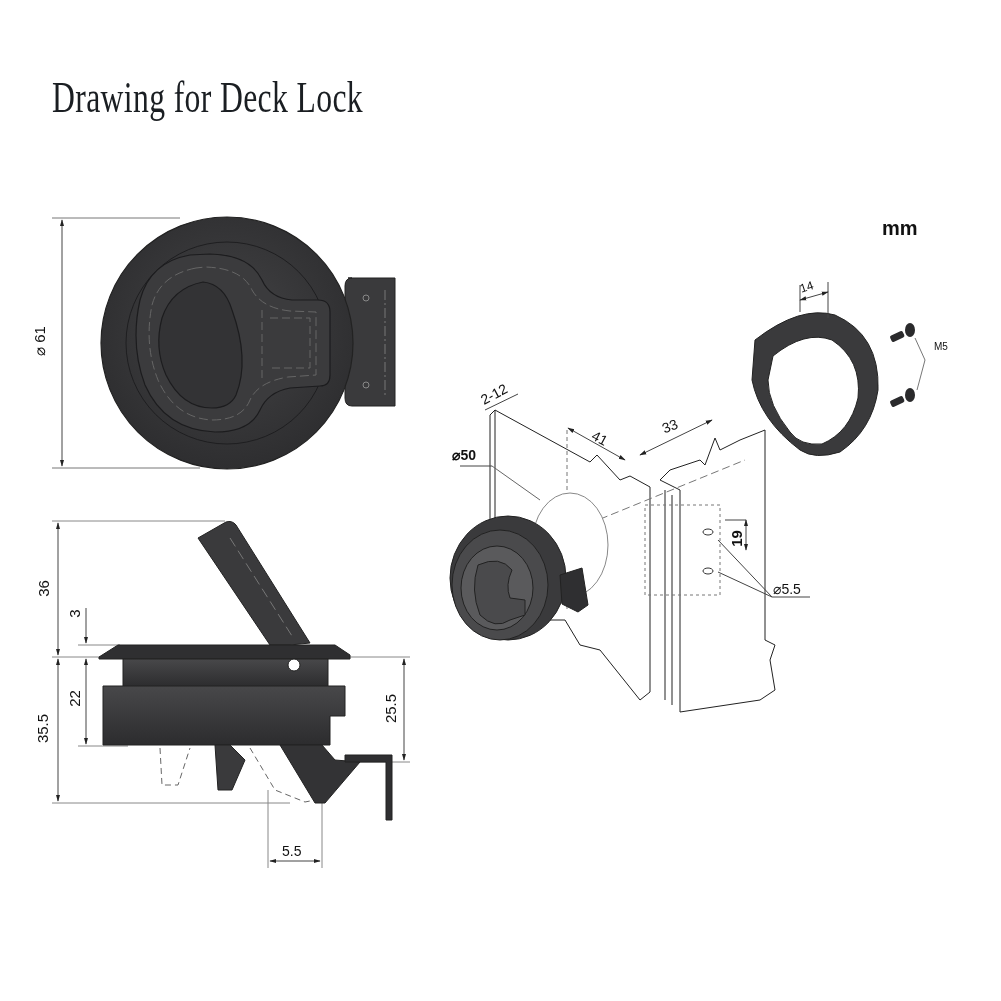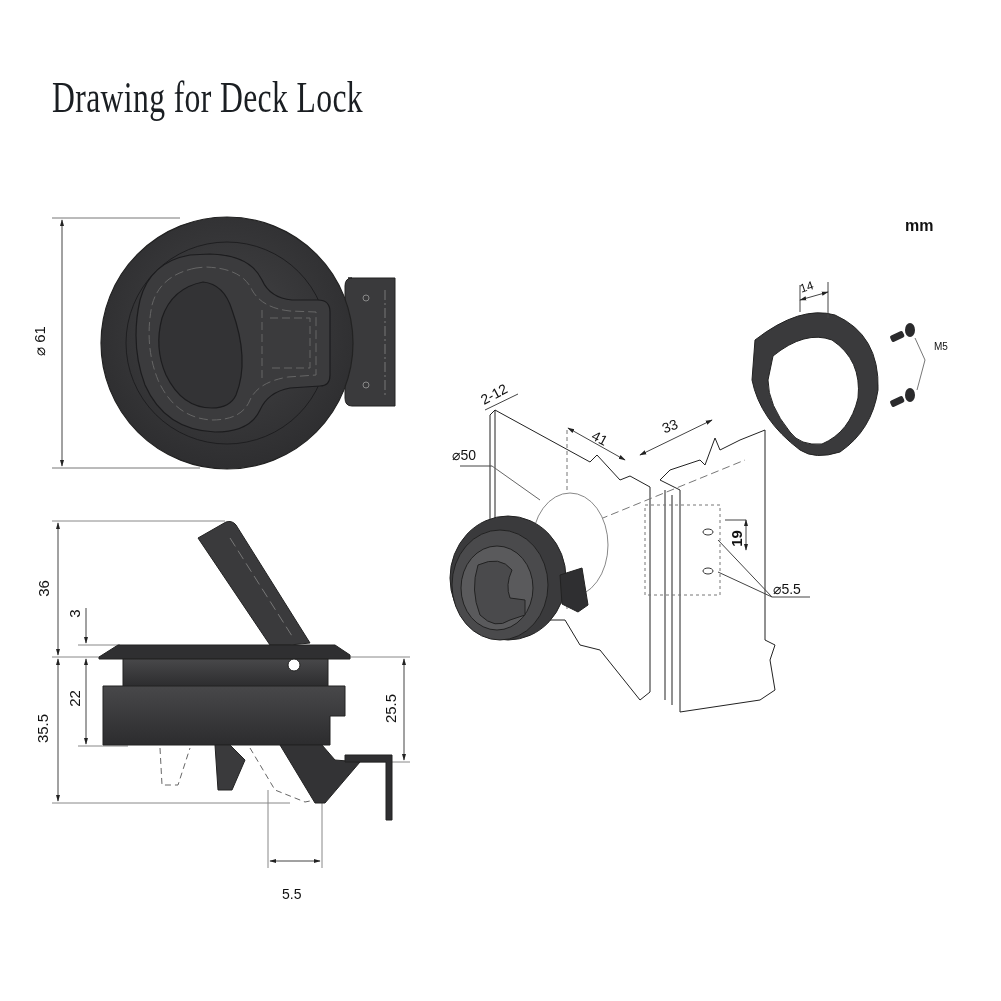--- a/index.html
+++ b/index.html
@@ -6,21 +6,21 @@
   body { width:1001px; height:1001px; position:relative; overflow:hidden; font-family:"Liberation Sans", sans-serif; }
   .title { position:absolute; left:52px; top:72px; font-family:"Liberation Serif", serif; font-size:44px; color:#1a1e22; letter-spacing:0.5px; transform:scaleX(0.72); transform-origin:left top; white-space:nowrap; }
   .label { position:absolute; font-size:14px; color:#111; white-space:nowrap; }
   .vlabel { position:absolute; font-size:15px; color:#111; white-space:nowrap; transform:rotate(-90deg); transform-origin:center center; }
   svg { position:absolute; left:0; top:0; }
 </style>
 </head>
 <body>
 
 <div class="title">Drawing for Deck Lock</div>
-<div class="label" style="left:905px;top:217px;font-size:16px;font-weight:bold;">mm</div>
+<div class="label" style="left:882px;top:217px;font-size:20px;font-weight:bold;">mm</div>
 
 <svg width="1001" height="1001" viewBox="0 0 1001 1001">
   <defs>
     <marker id="arr" viewBox="0 0 10 10" refX="9" refY="5" markerWidth="7" markerHeight="7" orient="auto-start-reverse">
       <path d="M0,2 L10,5 L0,8 z" fill="#222"></path>
     </marker>
     <radialGradient id="discG" cx="50%" cy="45%" r="55%">
       <stop offset="0%" stop-color="#444446"></stop>
       <stop offset="100%" stop-color="#2e2e30"></stop>
     </radialGradient>
@@ -140,22 +140,22 @@
     </g>
   </g>
 </svg>
 
 <div class="vlabel" style="left:25px;top:332px;">⌀ 61</div>
 <div class="vlabel" style="left:35px;top:580px;">36</div>
 <div class="vlabel" style="left:70px;top:605px;">3</div>
 <div class="vlabel" style="left:66px;top:690px;">22</div>
 <div class="vlabel" style="left:28px;top:720px;">35.5</div>
 <div class="vlabel" style="left:376px;top:700px;">25.5</div>
-<div class="label" style="left:282px;top:843px;margin-top:43px;">5.5</div>
+<div class="label" style="left:282px;top:843px;">5.5</div>
 
 <div class="label" style="left:480px;top:386px;transform:rotate(-28deg);">2-12</div>
-<div class="label" style="left:452px;top:447px;">⌀50</div>
+<div class="label" style="left:452px;top:447px;font-weight:bold;">⌀50</div>
 <div class="label" style="left:592px;top:430px;transform:rotate(28deg);">41</div>
 <div class="label" style="left:662px;top:418px;transform:rotate(-22deg);">33</div>
 <div class="vlabel" style="left:728px;top:530px;font-weight:bold;">19</div>
 <div class="label" style="left:773px;top:581px;">⌀5.5</div>
 <div class="label" style="left:800px;top:280px;transform:rotate(-18deg);font-size:12px;">14</div>
 <div class="label" style="left:934px;top:341px;font-size:10px;">M5</div>
 
 </body></html>

